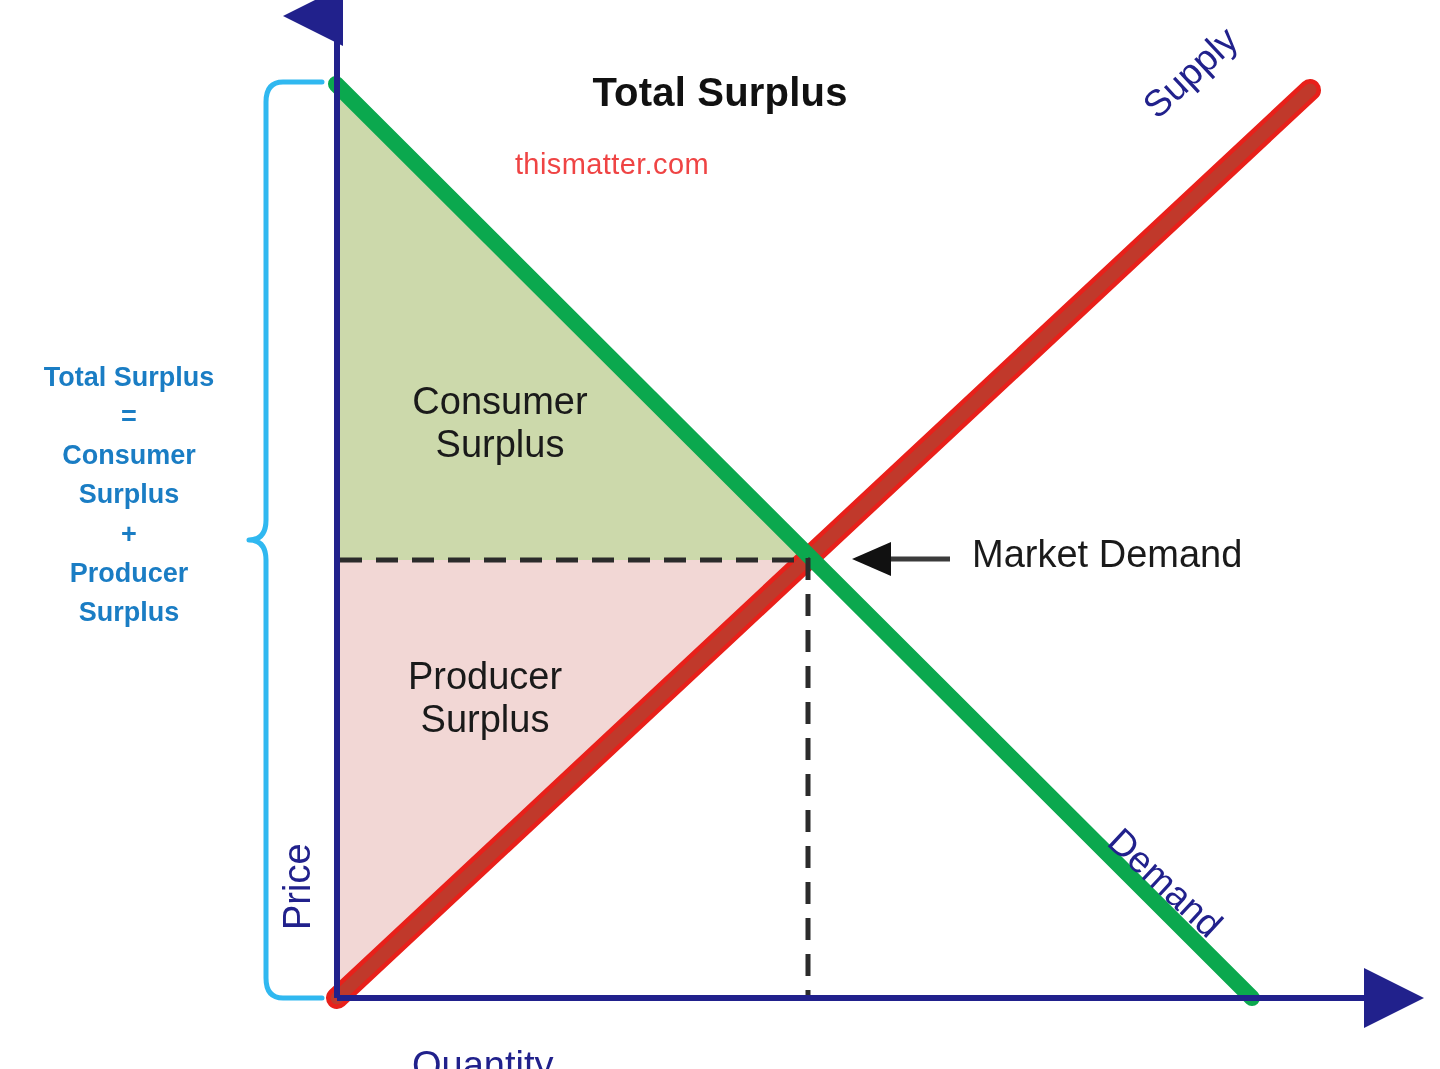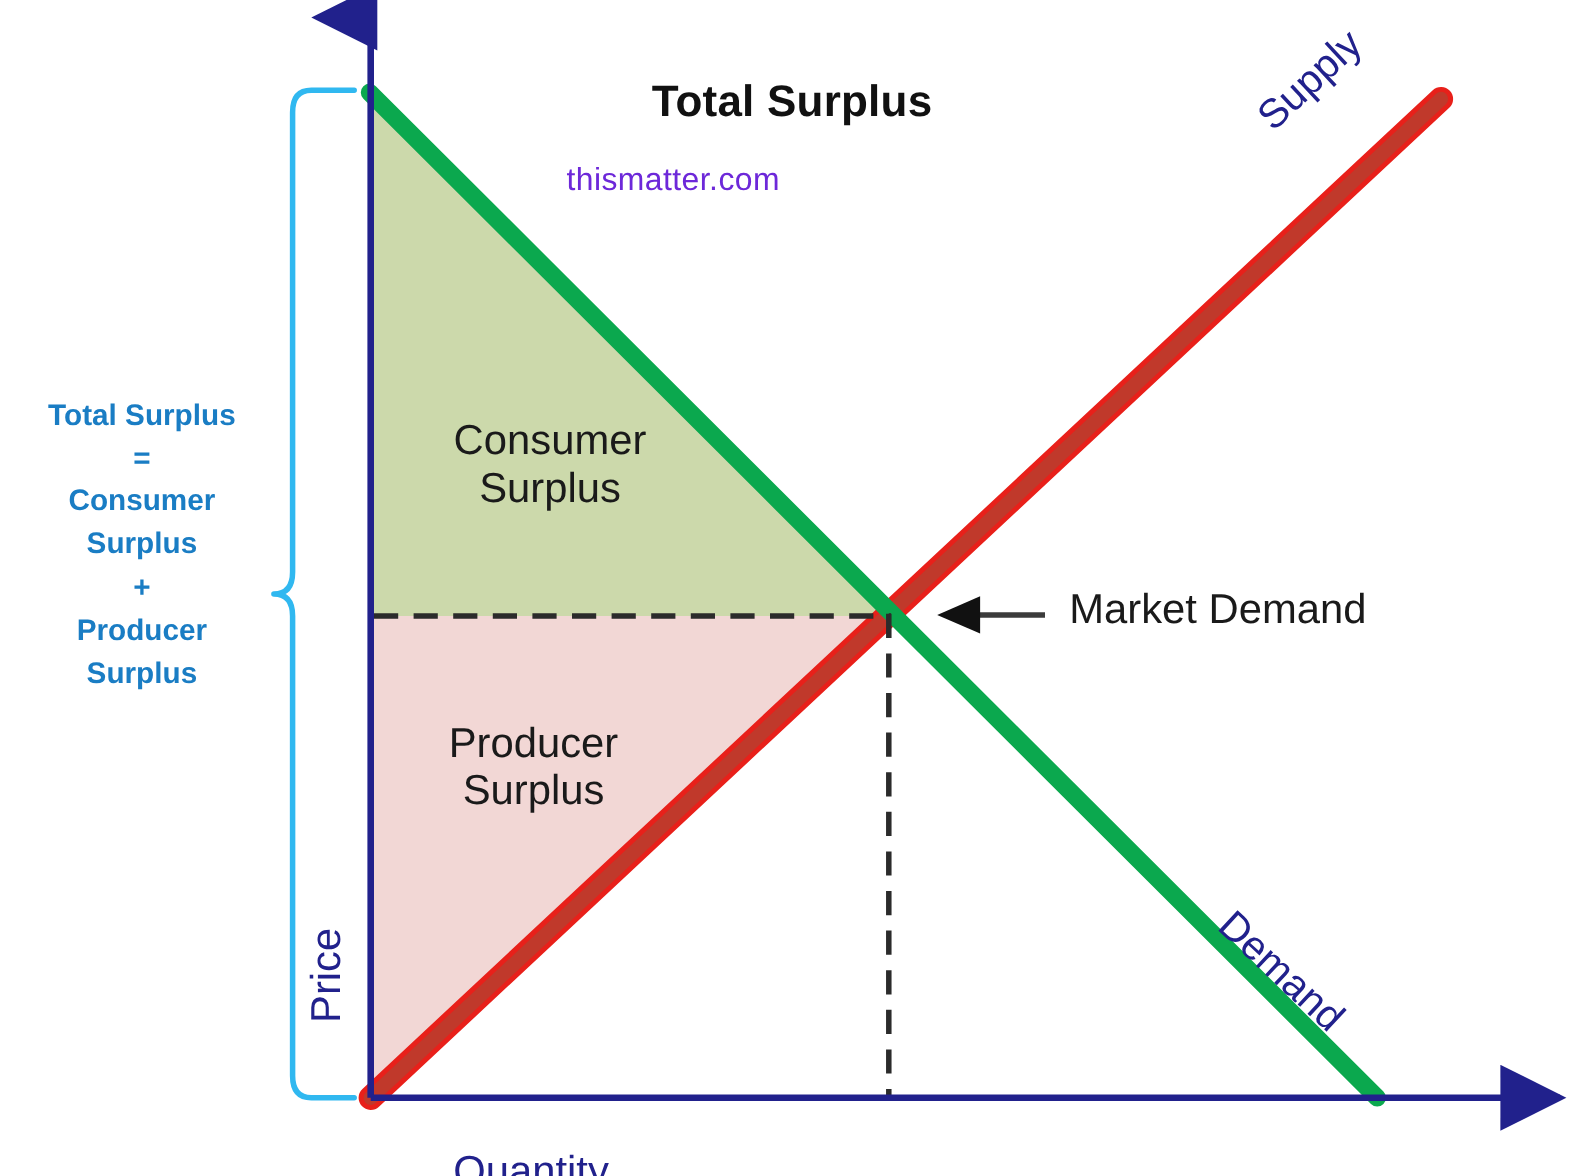--- a/index.html
+++ b/index.html
@@ -38,21 +38,21 @@
     font-size: 40px;
     font-weight: bold;
     color: #111111;
     letter-spacing: 0.2px;
   }
   .subtitle {
     left: 0; top: 148px;
     width: 1224px;
     text-align: center;
     font-size: 29px;
-    color: #6d28d9;
+    color: #ef4444;
     letter-spacing: 0.4px;
   }
 
   
   .left-note {
     left: 0; top: 358px;
     width: 258px;
     text-align: center;
     font-size: 27px;
     font-weight: bold;

